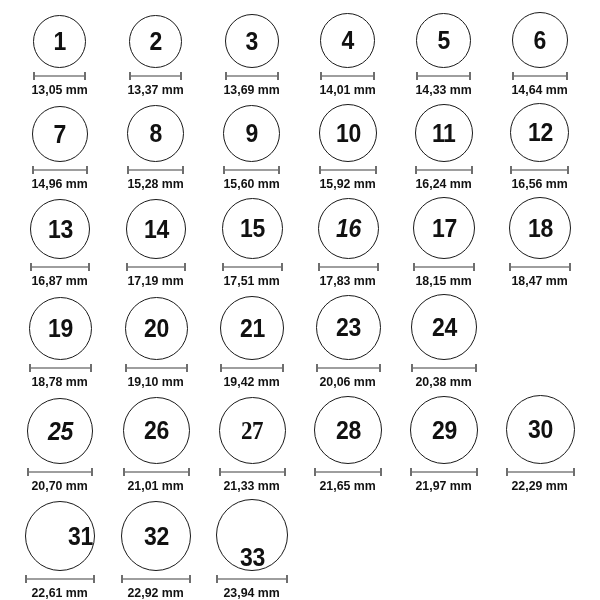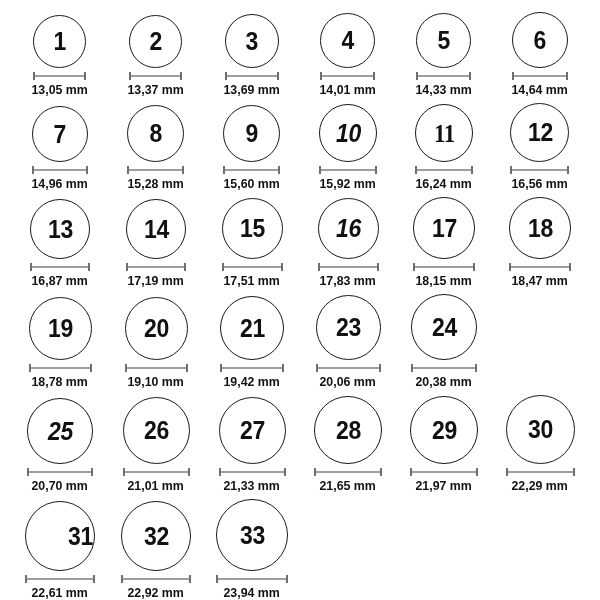--- a/index.html
+++ b/index.html
@@ -139,28 +139,28 @@
     <div class="mmlabel">15,28 mm</div>
   </div>
       <div class="cell">
     <div class="circle" style="width: 57px; height: 57px;">
       <span class="num">9</span>
     </div>
     <div class="dim" style="width: 57px;"></div>
     <div class="mmlabel">15,60 mm</div>
   </div>
       <div class="cell">
-    <div class="circle" style="width: 58px; height: 58px; font-style: italic;">
+    <div class="circle" style="width: 58px; height: 58px;">
       <span class="num">10</span>
     </div>
     <div class="dim" style="width: 58px;"></div>
     <div class="mmlabel">15,92 mm</div>
   </div>
       <div class="cell">
-    <div class="circle" style="width: 58px; height: 58px; font-family: Liberation Serif, serif;">
+    <div class="circle" style="width: 58px; height: 58px;">
       <span class="num">11</span>
     </div>
     <div class="dim" style="width: 58px;"></div>
     <div class="mmlabel">16,24 mm</div>
   </div>
       <div class="cell">
     <div class="circle" style="width: 59px; height: 59px;">
       <span class="num">12</span>
     </div>
     <div class="dim" style="width: 59px;"></div>
@@ -257,21 +257,21 @@
     <div class="mmlabel">20,70 mm</div>
   </div>
       <div class="cell">
     <div class="circle" style="width: 67px; height: 67px;">
       <span class="num">26</span>
     </div>
     <div class="dim" style="width: 67px;"></div>
     <div class="mmlabel">21,01 mm</div>
   </div>
       <div class="cell">
-    <div class="circle" style="width: 67px; height: 67px;">
+    <div class="circle" style="width: 67px; height: 67px; font-family: Liberation Serif, serif;">
       <span class="num">27</span>
     </div>
     <div class="dim" style="width: 67px;"></div>
     <div class="mmlabel">21,33 mm</div>
   </div>
       <div class="cell">
     <div class="circle" style="width: 68px; height: 68px;">
       <span class="num">28</span>
     </div>
     <div class="dim" style="width: 68px;"></div>
@@ -301,20 +301,20 @@
     <div class="mmlabel">22,61 mm</div>
   </div>
       <div class="cell">
     <div class="circle" style="width: 70px; height: 70px;">
       <span class="num">32</span>
     </div>
     <div class="dim" style="width: 70px;"></div>
     <div class="mmlabel">22,92 mm</div>
   </div>
       <div class="cell">
-    <div class="circle" style="width: 72px; height: 72px;">
+    <div class="circle" style="width: 72px; height: 72px; align-items: flex-end;">
       <span class="num">33</span>
     </div>
     <div class="dim" style="width: 72px;"></div>
     <div class="mmlabel">23,94 mm</div>
   </div>
     </div>
   </main>
 
 </body></html>

